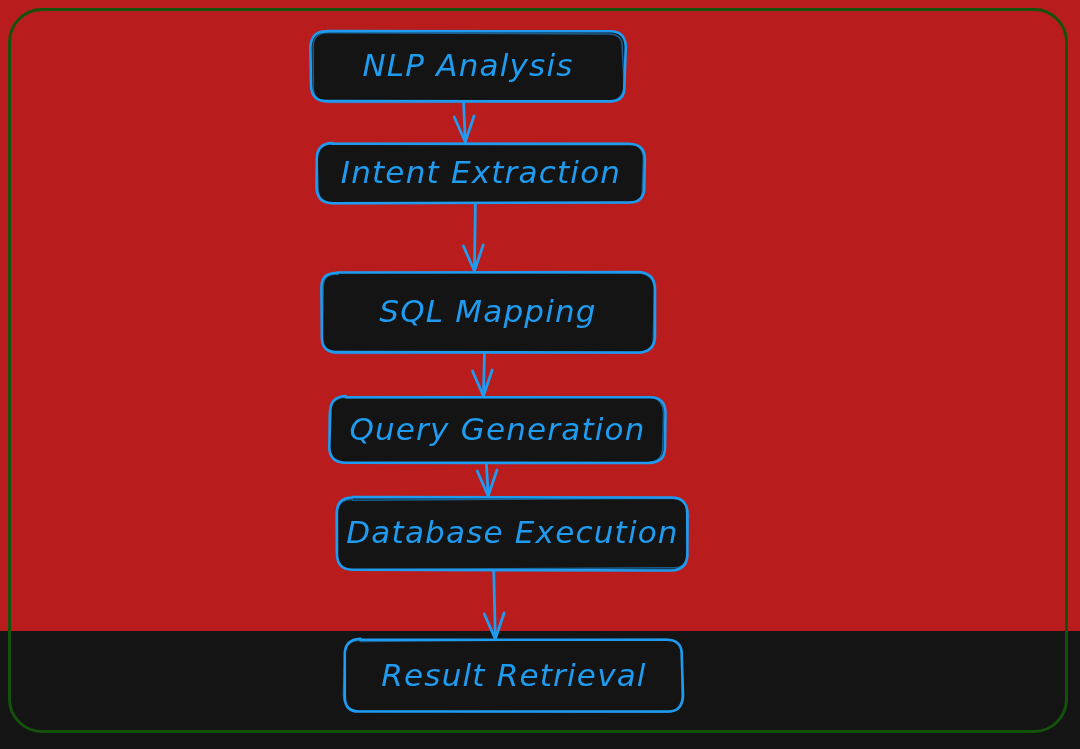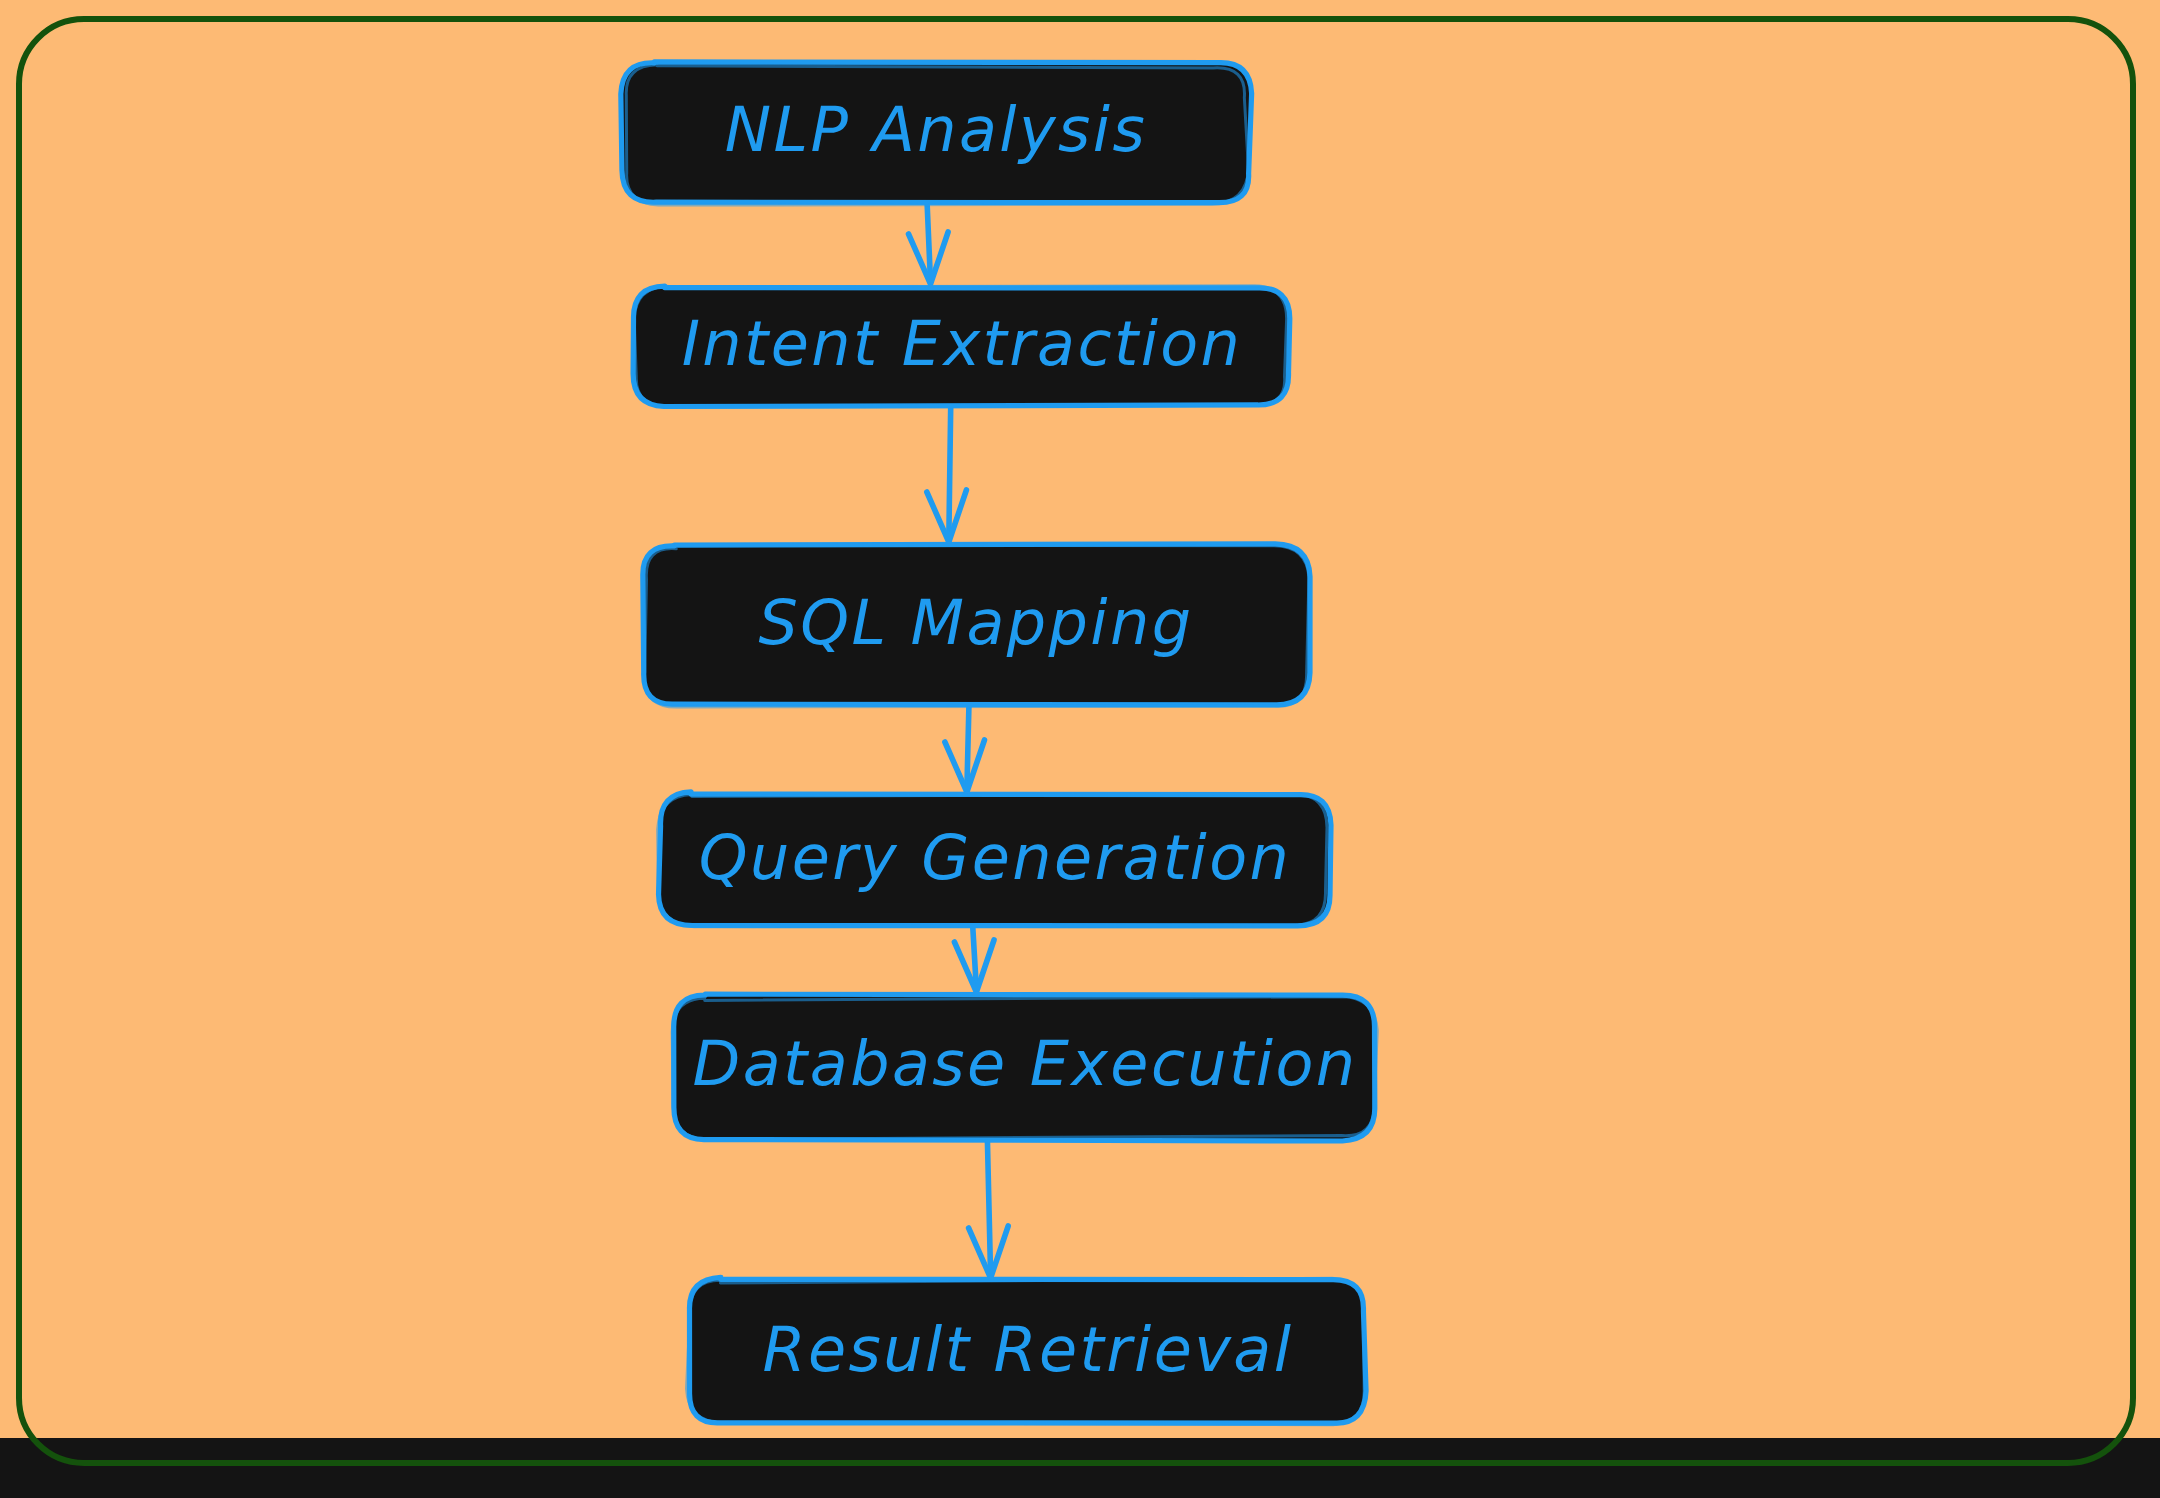--- a/index.html
+++ b/index.html
@@ -9,22 +9,22 @@
   }
   body {
     width: 1080px;
     height: 749px;
     overflow: hidden;
     font-family: "DejaVu Sans", sans-serif;
   }
   #stage {
     position: relative;
     width: 1080px;
-    height: 719px;
-    background: #fdba74;
+    height: 631px;
+    background: #b91c1c;
   }
   #frame-border {
     position: absolute;
     left: 8px;
     top: 8px;
     width: 1060px;
     height: 725px;
     box-sizing: border-box;
     border: 3px solid #14520c;
     border-radius: 34px;

